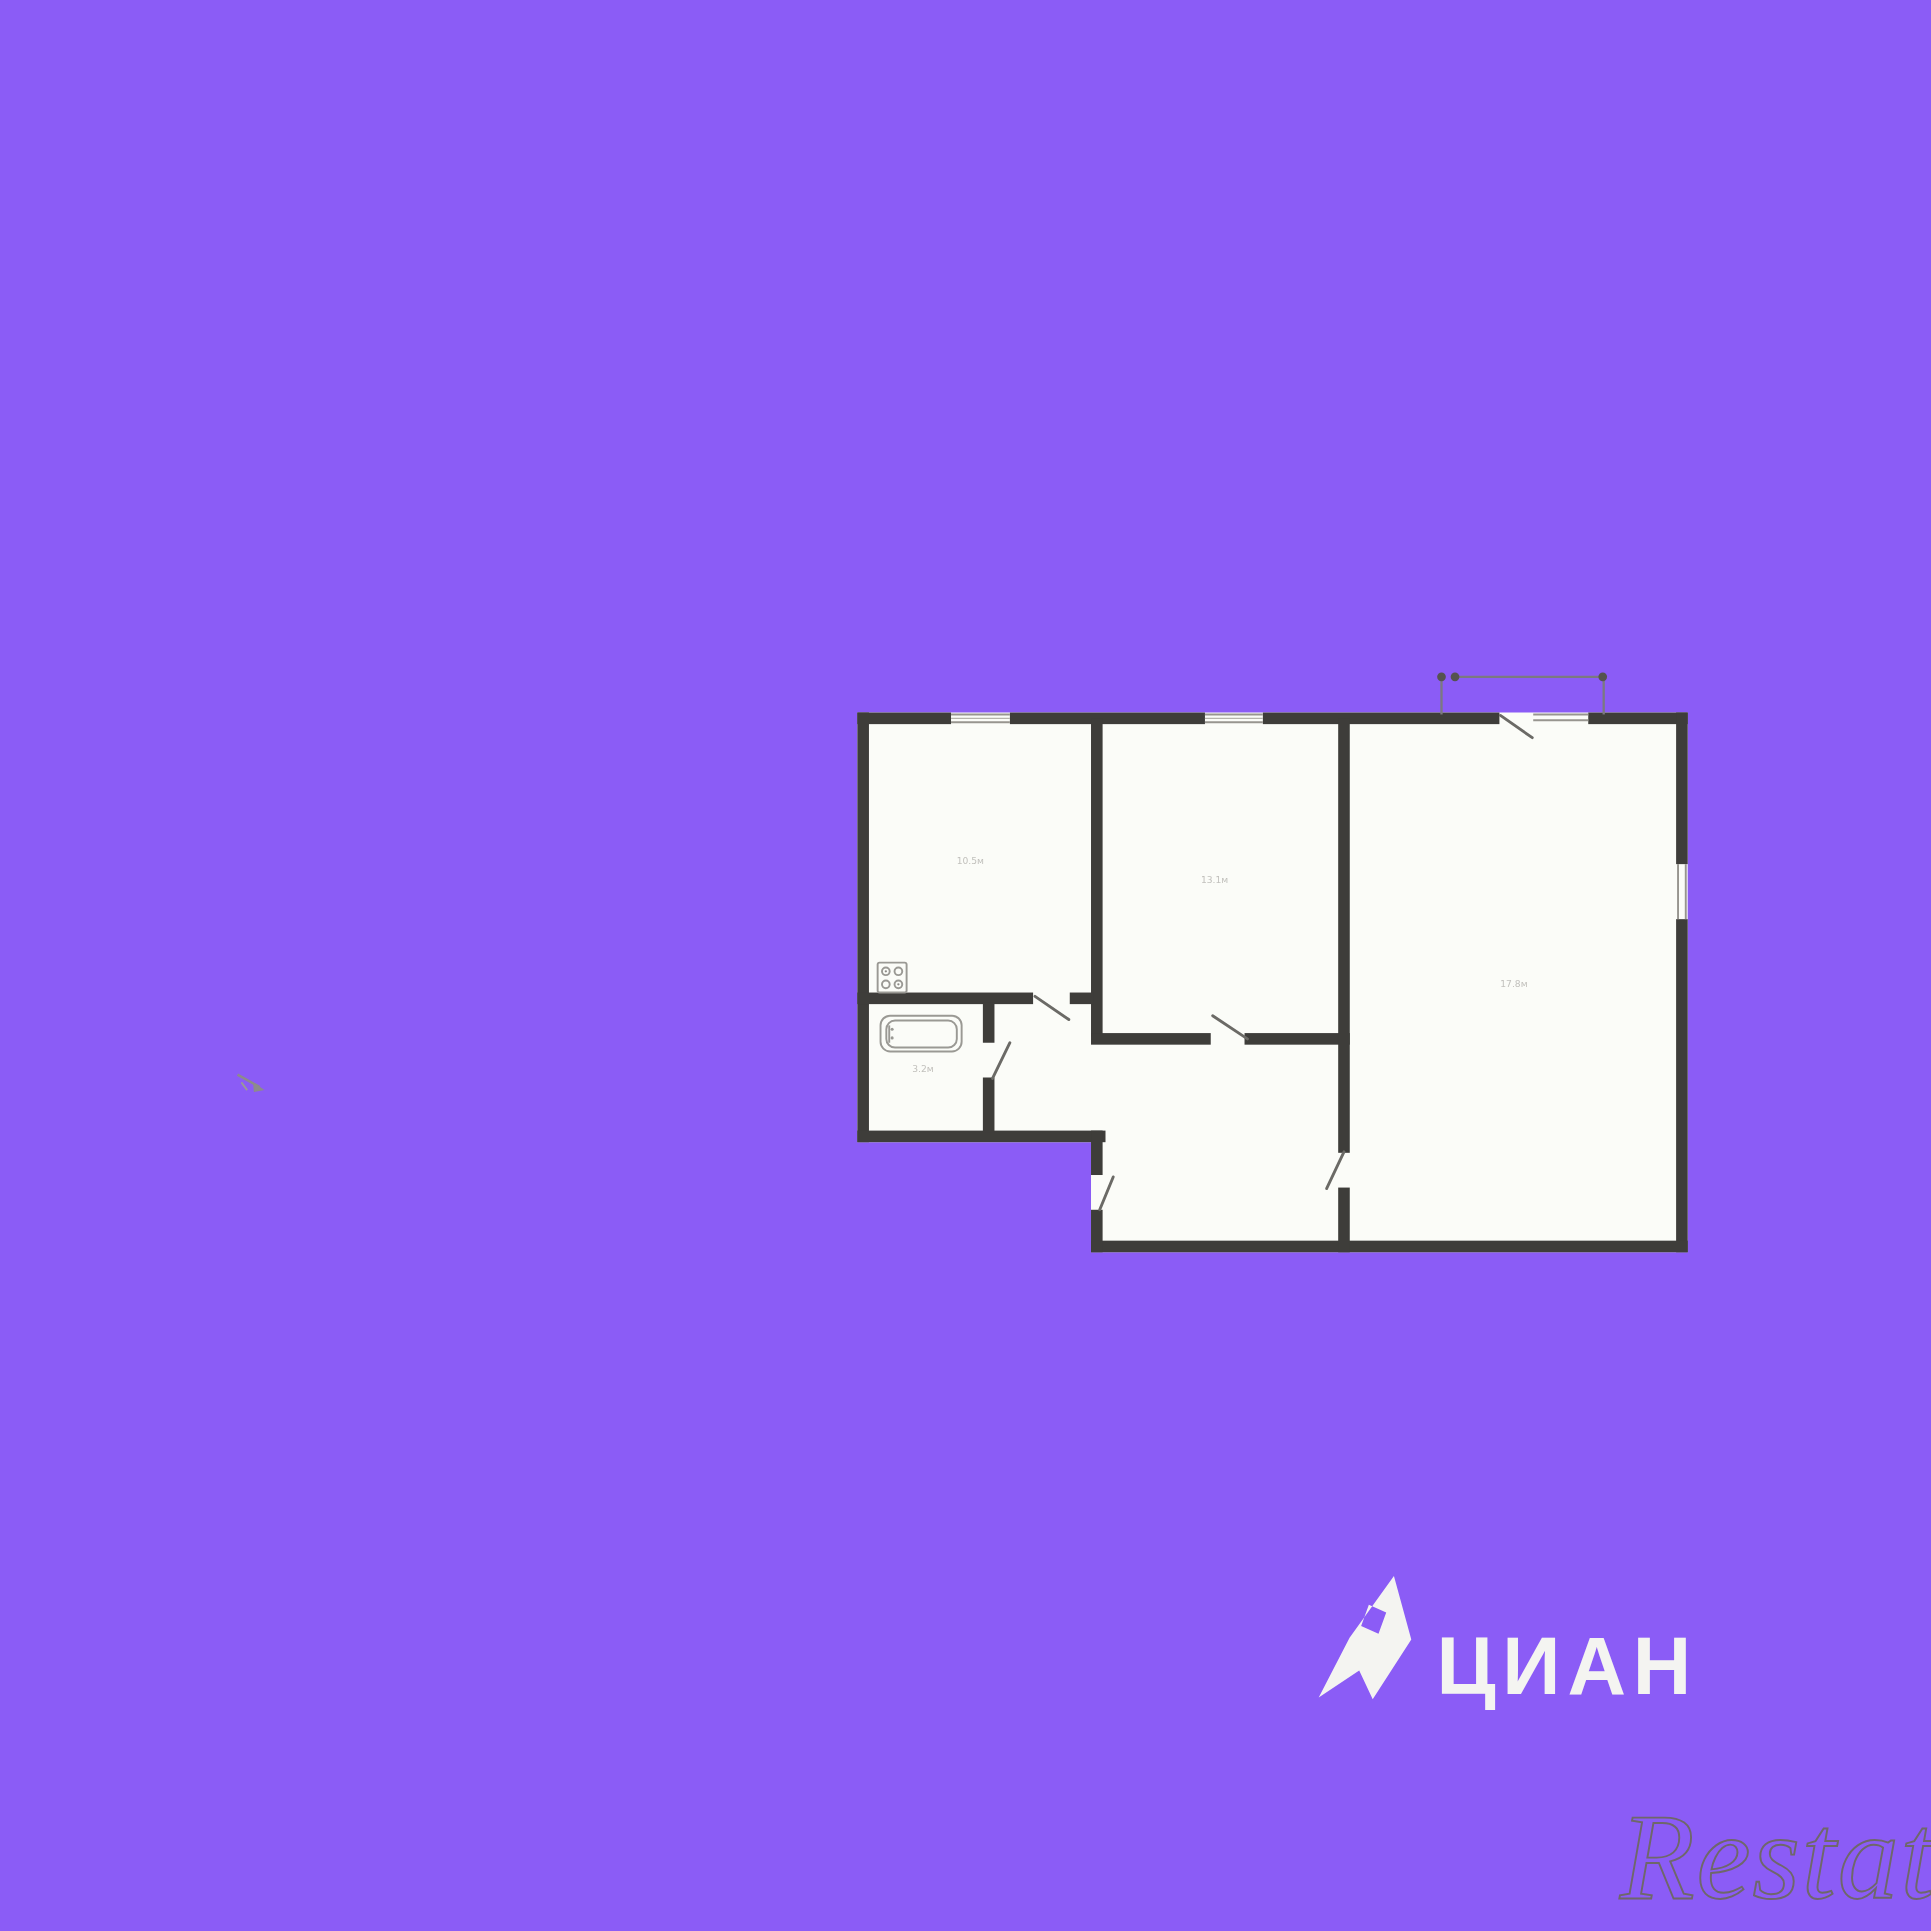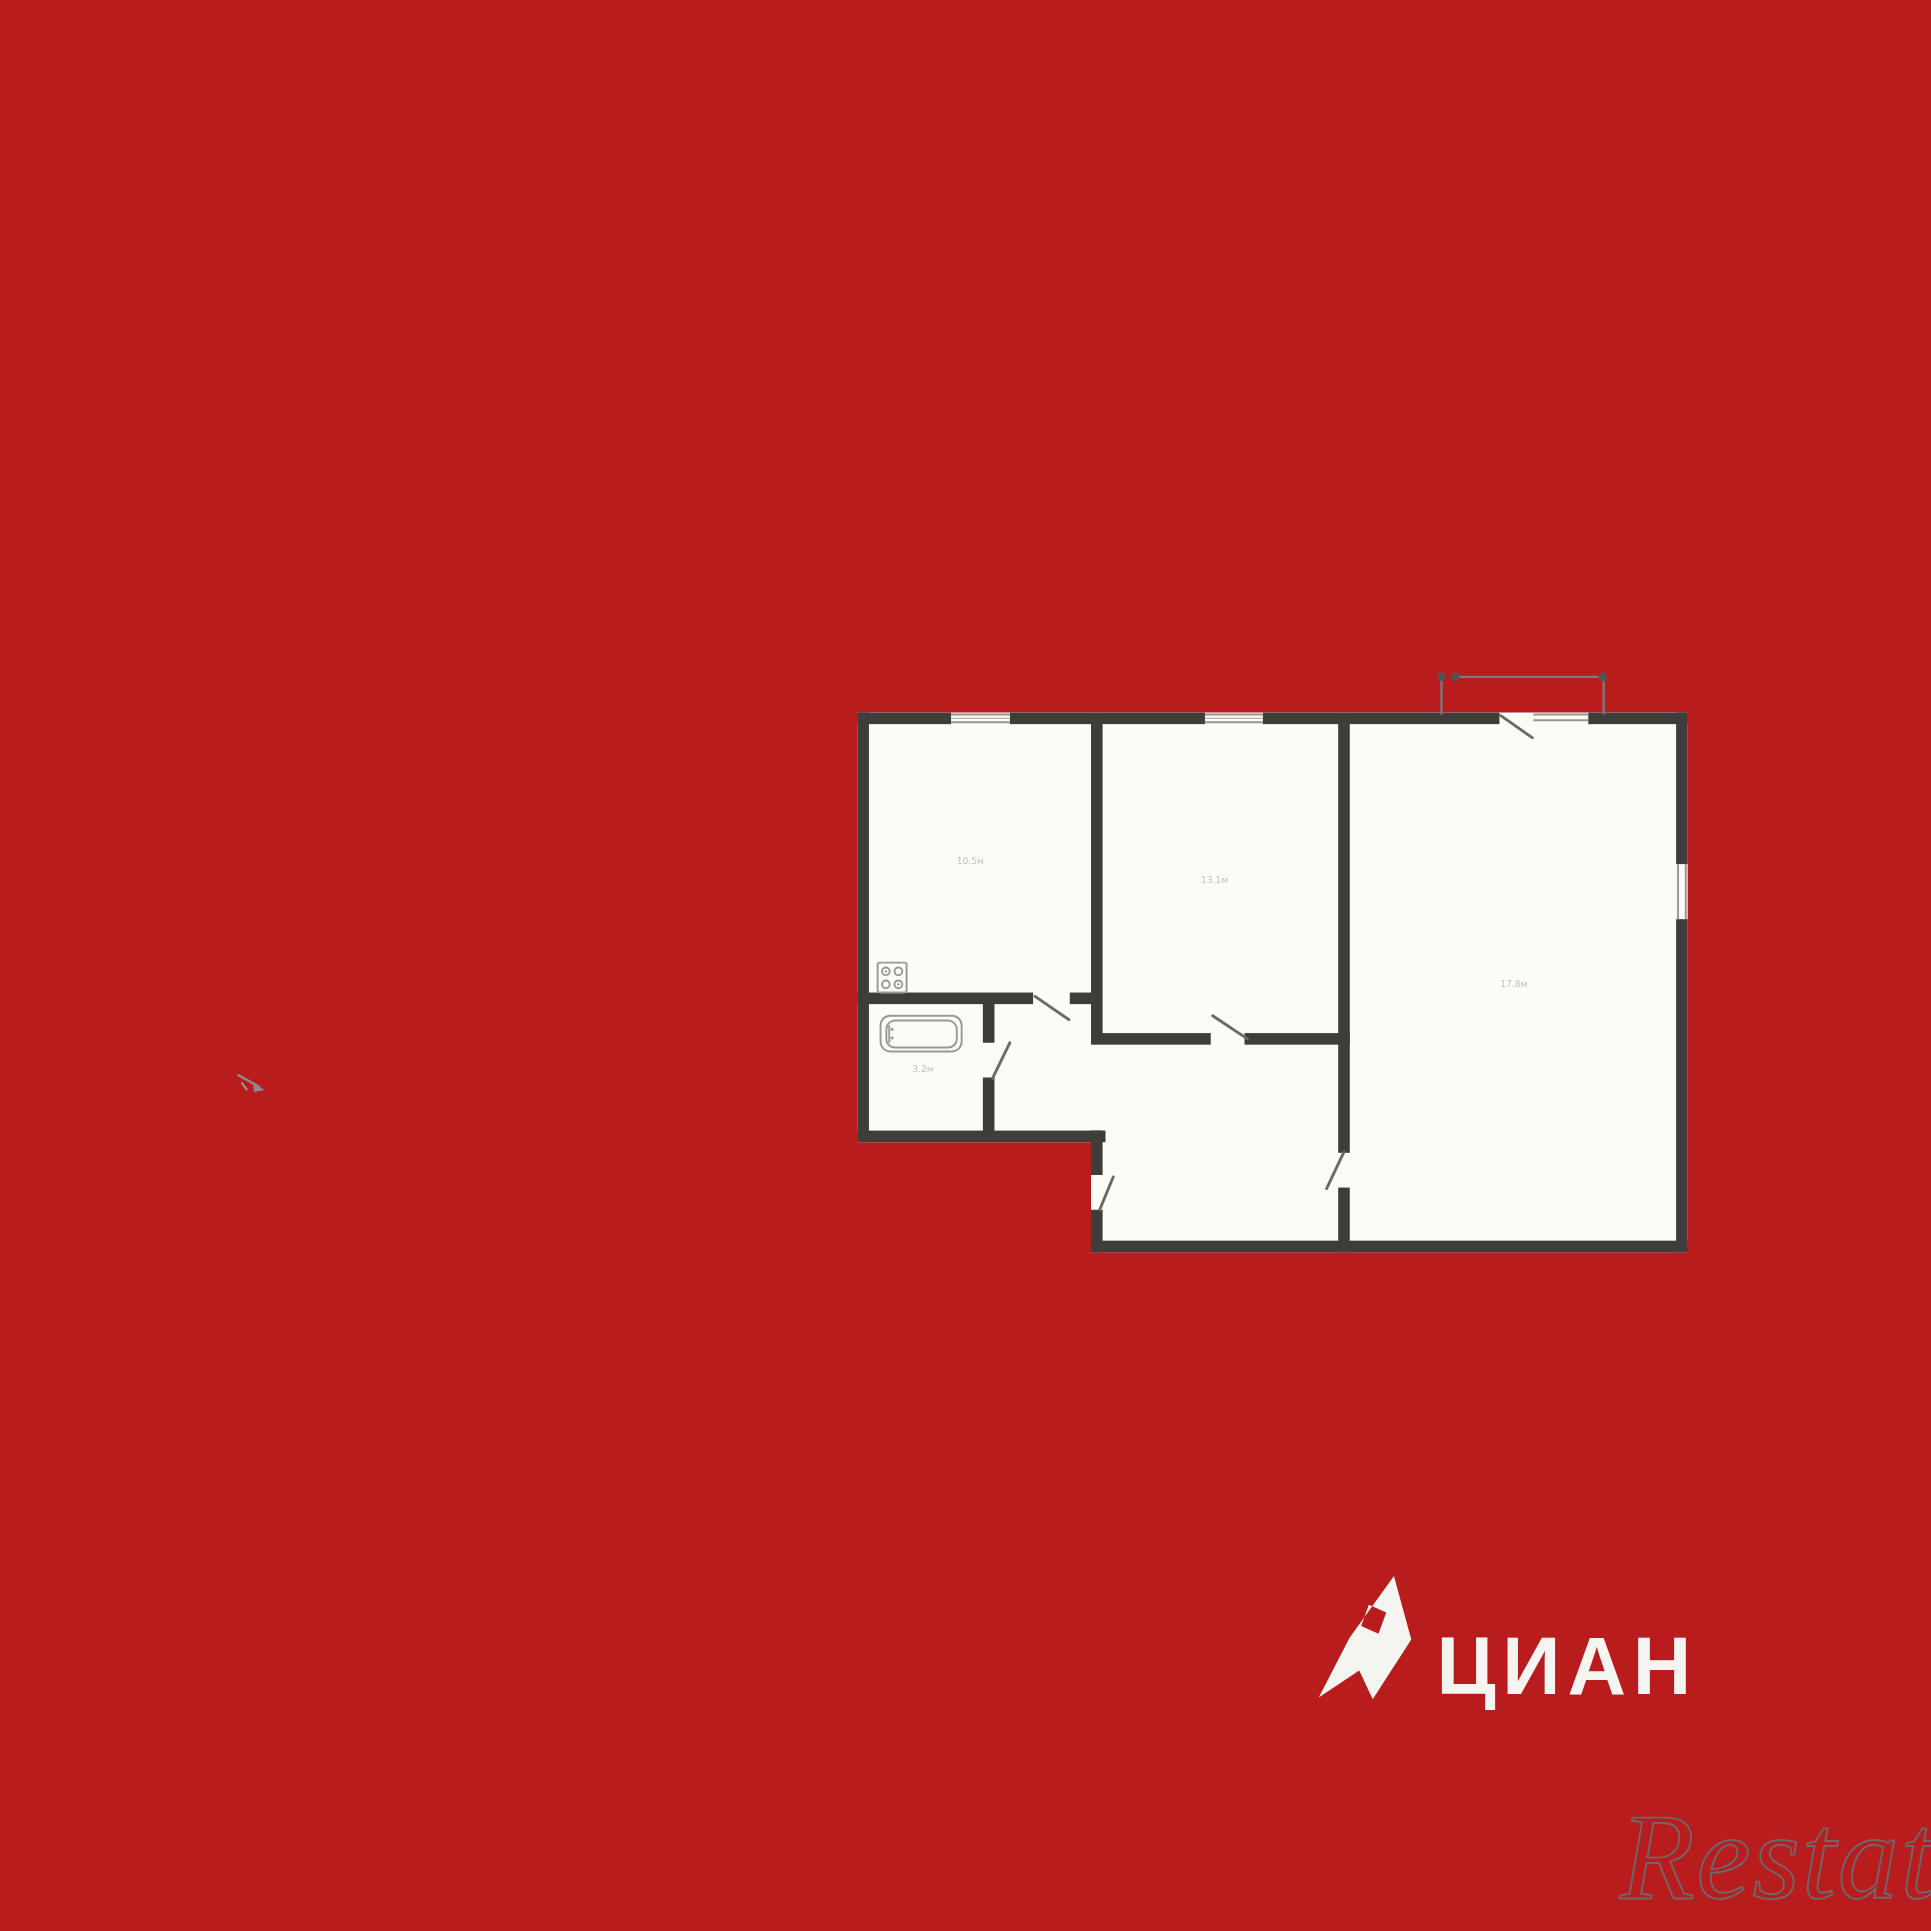--- a/index.html
+++ b/index.html
@@ -1,19 +1,19 @@
 <!DOCTYPE html>
 <html><head>
 <meta charset="utf-8">
 <style>
   html,body{margin:0;padding:0;}
   #canvas{
     position:relative;
     width:1931px;height:1931px;
-    background:#b91c1c;
+    background:#8b5cf6;
     overflow:hidden;
     font-family:"DejaVu Sans", sans-serif;
   }
   svg text.room-label{
     font-family:"DejaVu Sans", sans-serif;
     font-size:9.5px;
     fill:#c2c1bd;
     text-anchor:middle;
     filter:blur(0.6px);
   }

